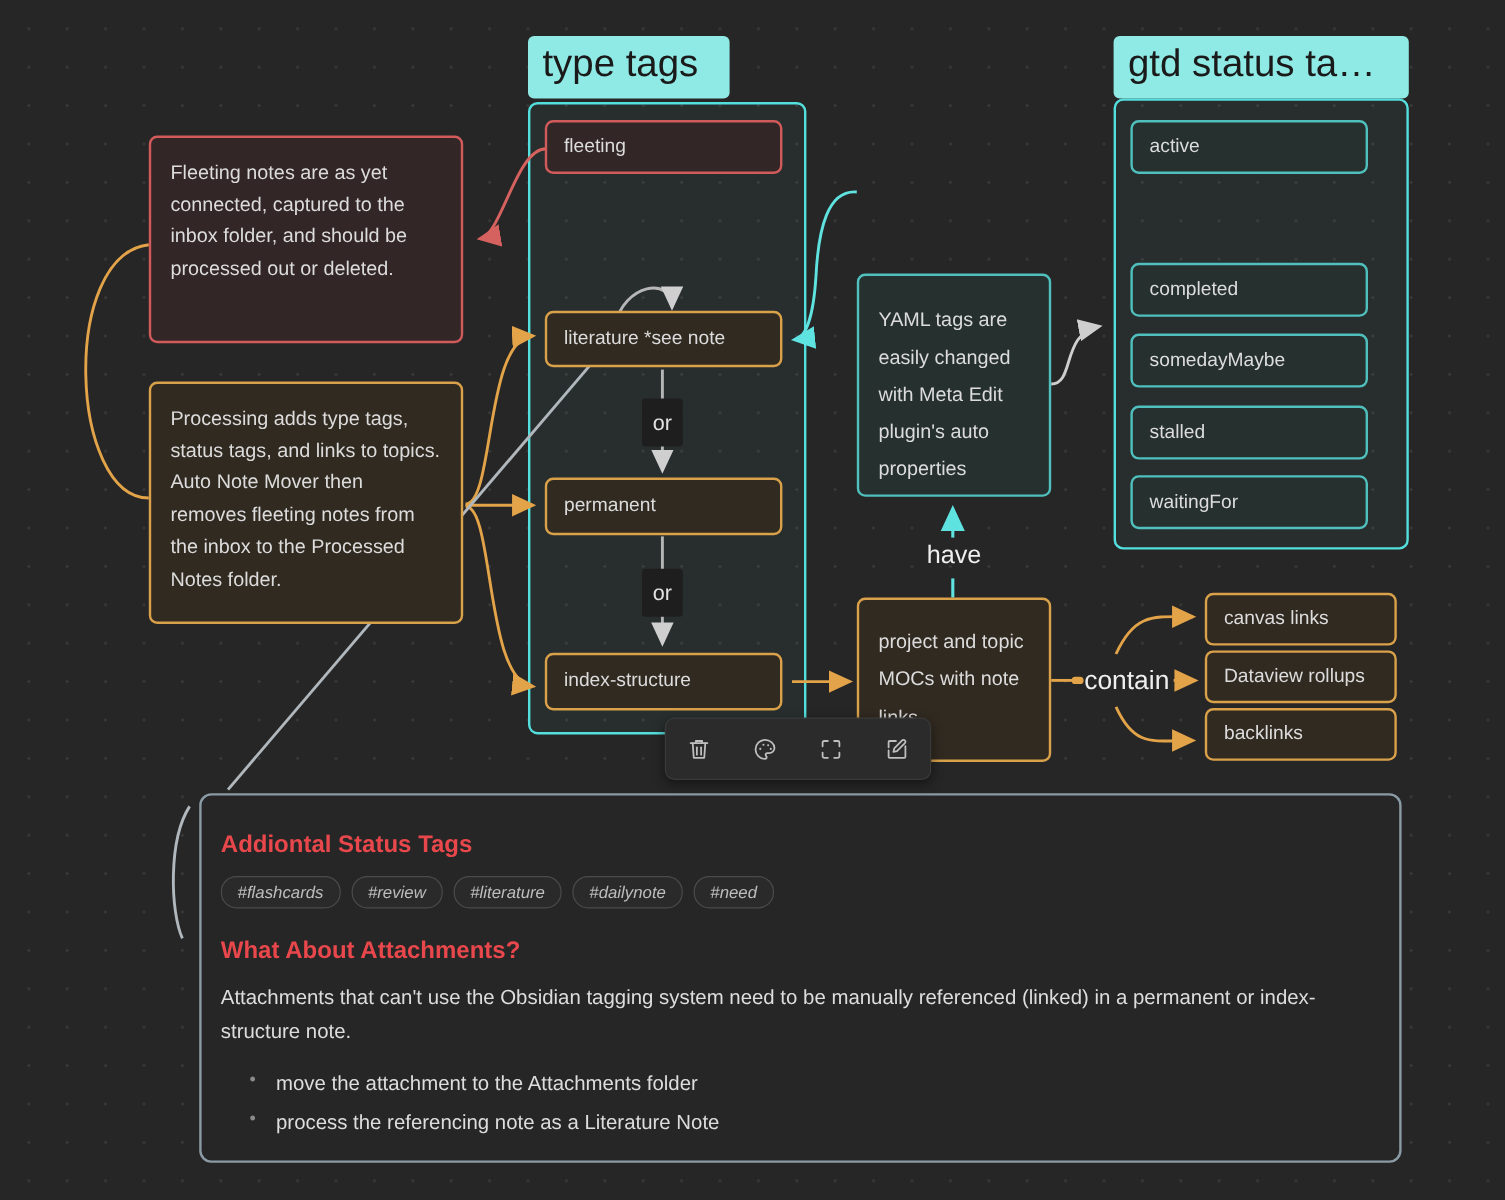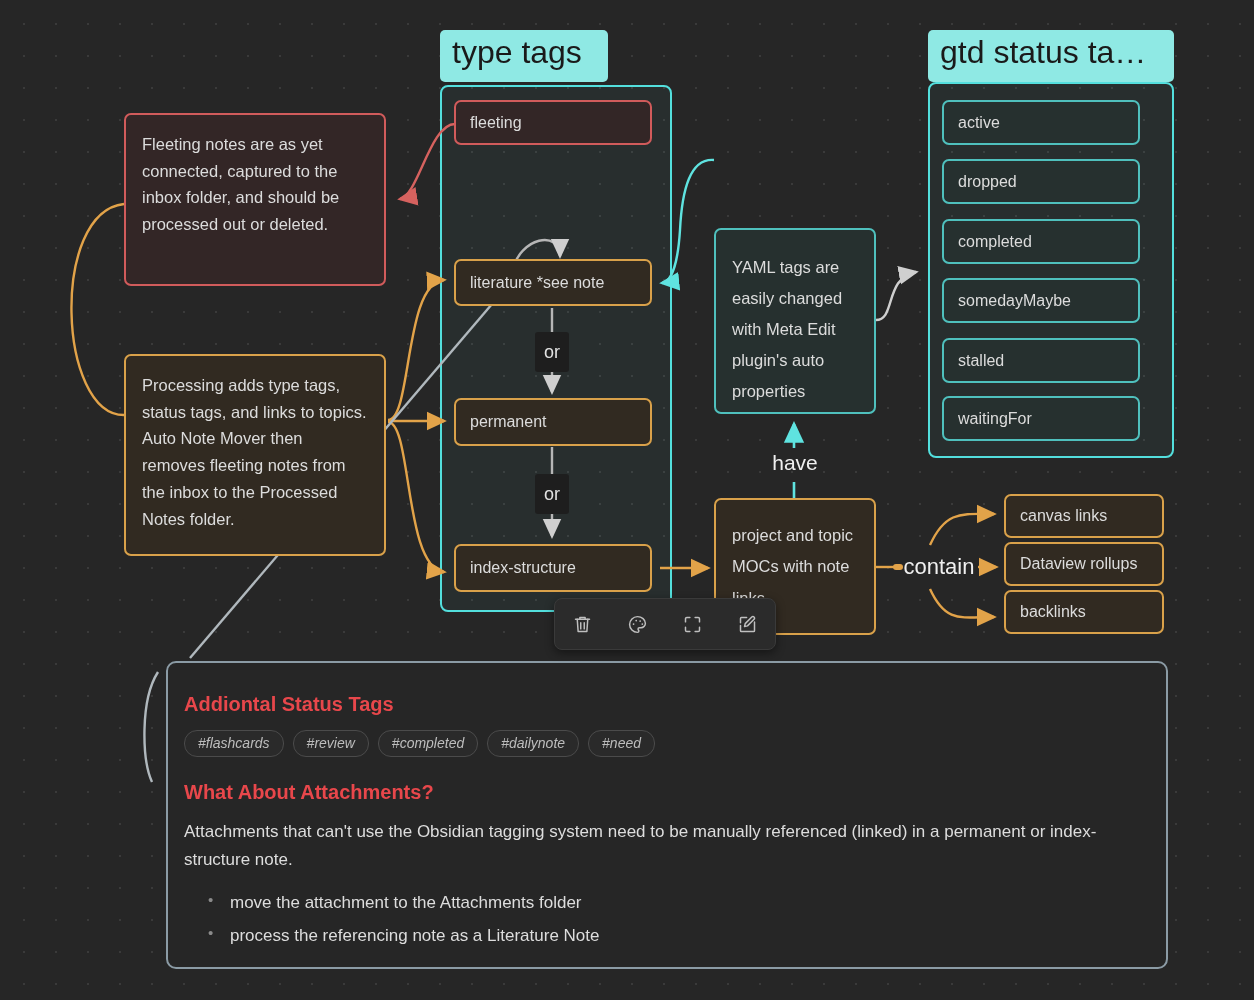--- a/index.html
+++ b/index.html
@@ -228,21 +228,21 @@
     <path d="M930,545 C 946,510 962,514 994,514" stroke="#e2a349" stroke-width="2.4" fill="none" marker-end="url(#ar-orange)"></path>
     <path d="M930,589 C 946,624 962,617 994,617" stroke="#e2a349" stroke-width="2.4" fill="none" marker-end="url(#ar-orange)"></path>
 
     <path d="M660,568 L708,568" stroke="#e2a349" stroke-width="2.4" fill="none" marker-end="url(#ar-orange)"></path>
   </svg>
 
   <div class="node red para" style="left:124px; top:113px; width:262px; height:173px;">
     <span>Fleeting notes are as yet connected, captured to the inbox folder, and should be processed out or deleted.</span>
   </div>
 
-  <div class="node orange para" style="left:124px; top:318px; width:262px; height:202px;margin-top:36px;">
+  <div class="node orange para" style="left:124px; top:318px; width:262px; height:202px;">
     <span>Processing adds type tags, status tags, and links to topics. Auto Note Mover then removes fleeting notes from the inbox to the Processed Notes folder.</span>
   </div>
 
   <div class="node red" style="left:454px; top:100px; width:198px; height:45px;">
     <span>fleeting</span>
   </div>
 
   <div class="node orange" style="left:454px; top:259px; width:198px; height:47px;">
     <span>literature *see note</span>
   </div>
@@ -276,44 +276,41 @@
   </div>
   <div class="node orange" style="left:1004px; top:542px; width:160px; height:44px;">
     <span>Dataview rollups</span>
   </div>
   <div class="node orange" style="left:1004px; top:590px; width:160px; height:44px;">
     <span>backlinks</span>
   </div>
 
   <div class="node cyan" style="left:942px; top:100px; width:198px; height:45px;">
     <span>active</span>
-  </div>
-  <div class="node cyan" style="left:942px; top:159px; width:198px; height:45px;">
-    <span>dropped</span>
   </div>
   <div class="node cyan" style="left:942px; top:219px; width:198px; height:45px;">
     <span>completed</span>
   </div>
   <div class="node cyan" style="left:942px; top:278px; width:198px; height:45px;">
     <span>somedayMaybe</span>
   </div>
   <div class="node cyan" style="left:942px; top:338px; width:198px; height:45px;">
     <span>stalled</span>
   </div>
   <div class="node cyan" style="left:942px; top:396px; width:198px; height:45px;">
     <span>waitingFor</span>
   </div>
 
   <div class="md-card">
     <div class="md-h">Addiontal Status Tags</div>
 
     <div class="tagrow">
       <span class="tag">#flashcards</span>
       <span class="tag">#review</span>
-      <span class="tag">#completed</span>
+      <span class="tag">#literature</span>
       <span class="tag">#dailynote</span>
       <span class="tag">#need</span>
     </div>
 
     <div class="md-h md-h2">What About Attachments?</div>
 
     <div class="md-p">Attachments that can't use the Obsidian tagging system need to be manually referenced (linked) in a permanent or index-structure note.</div>
 
     <ul class="md-ul">
       <li class="md-li">move the attachment to the Attachments folder</li>

